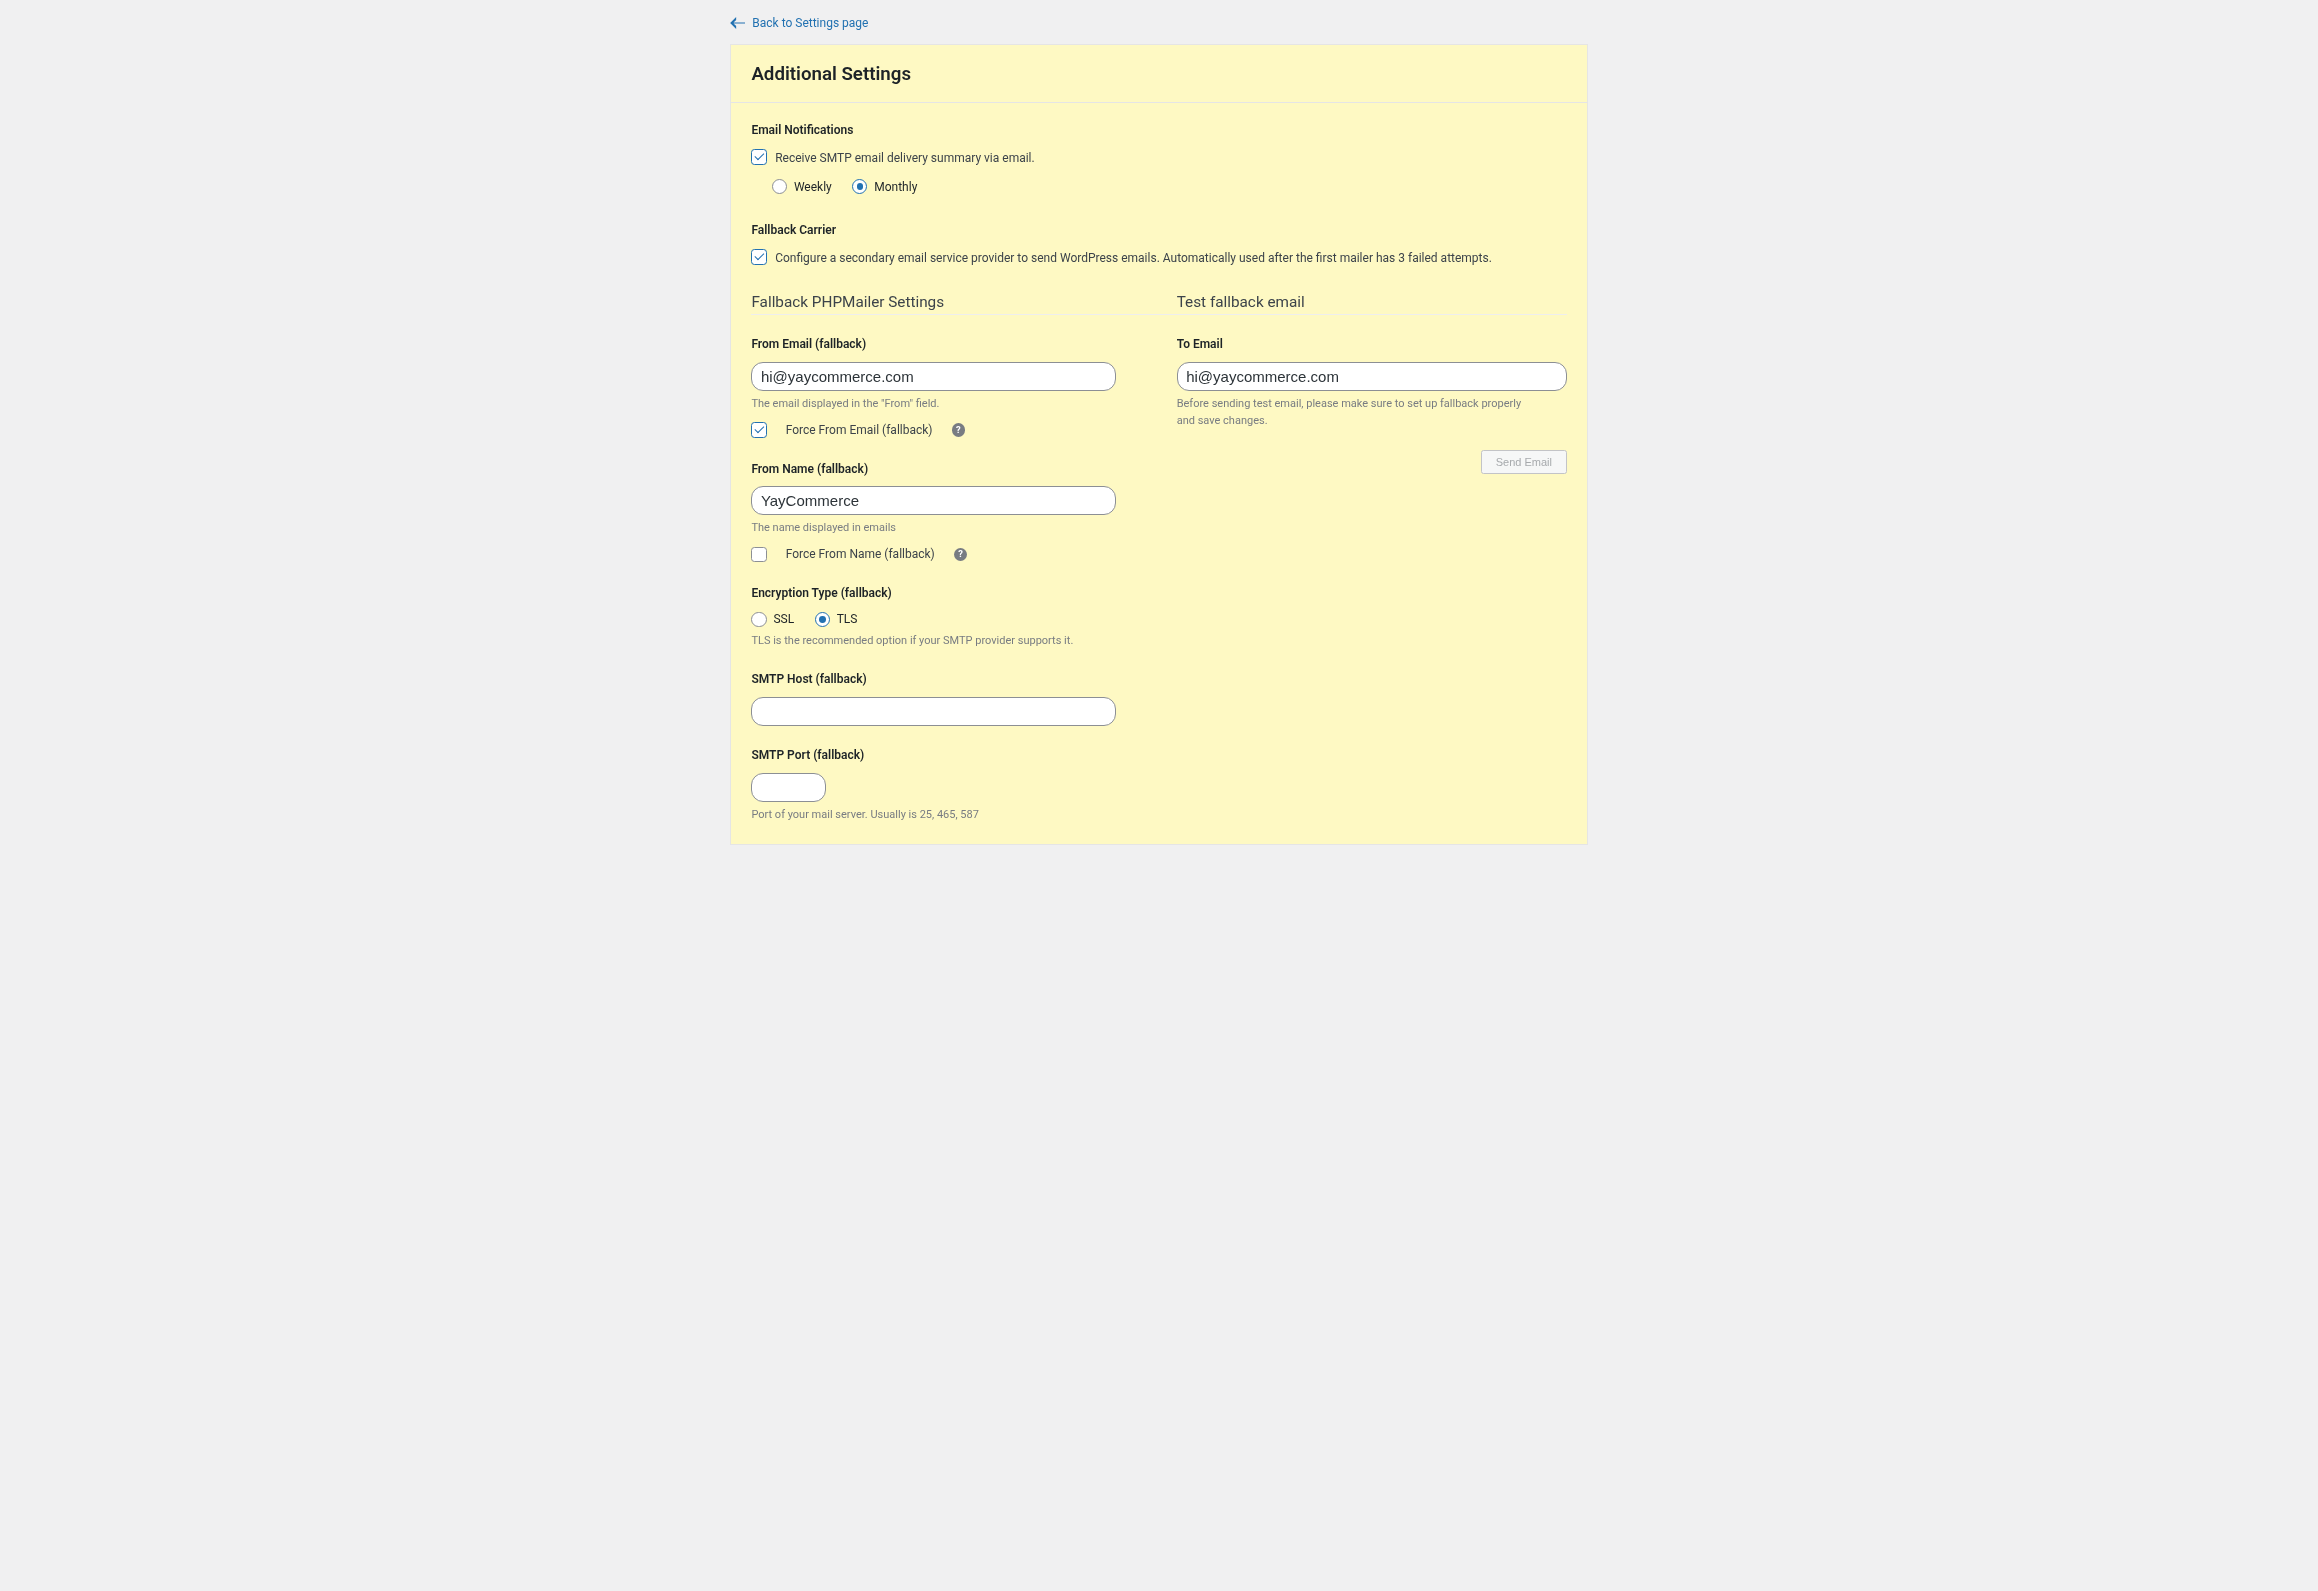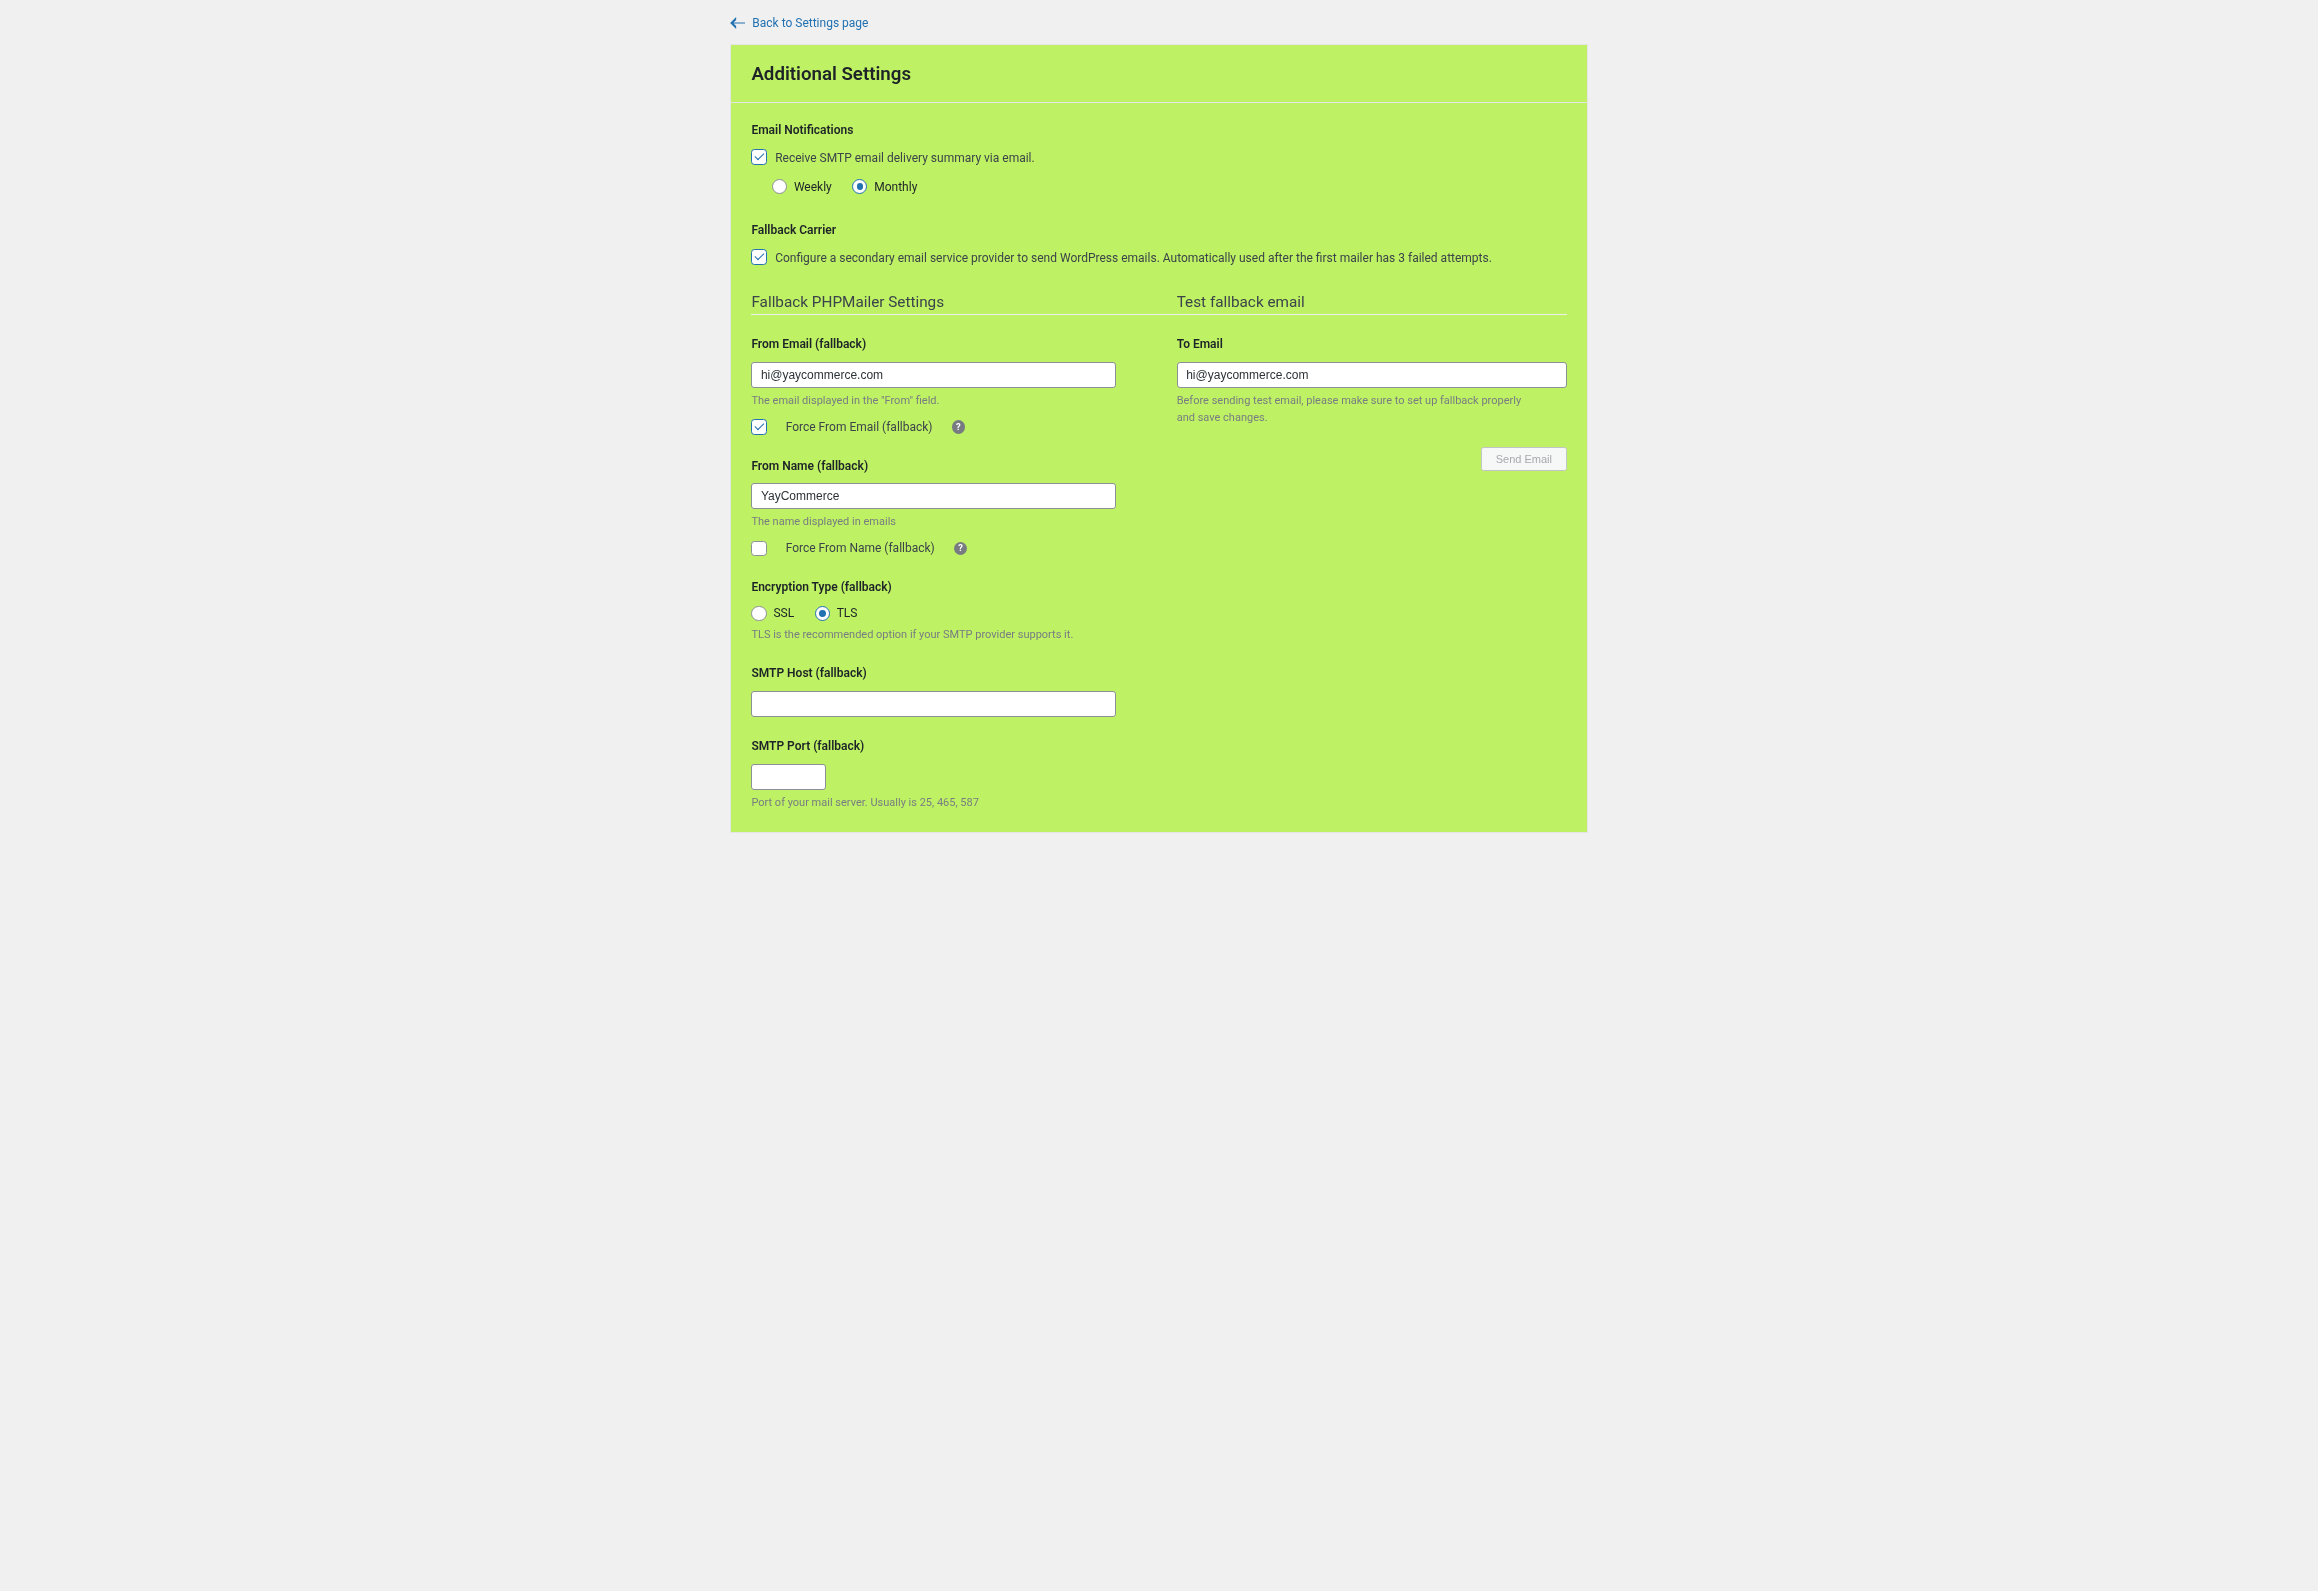--- a/index.html
+++ b/index.html
@@ -23,21 +23,21 @@
       display: inline-flex;
       align-items: center;
       color: #2271b1;
       text-decoration: none;
       font-size: 12px;
       margin: 3.4px 0 12px 0;
       gap: 7px;
     }
     .back-link svg { width: 15.3px; height: 12px; fill: #2271b1; }
     .panel {
-      background: #bef264;
+      background: #fef9c3;
       border: 0.8px solid #e5e5e5;
     }
     .panel-header {
       padding: 15.3px 20.4px 13.6px;
       border-bottom: 0.8px solid #e5e5e5;
     }
     .panel-header h1 {
       font-size: 18.7px;
       font-weight: 600;
       color: #1d2327;
@@ -145,23 +145,23 @@
       display: block;
       font-weight: 600;
       font-size: 12px;
       margin-bottom: 8.5px;
       color: #1d2327;
     }
     .text-input {
       width: 100%;
       max-width: 365px;
       padding: 5.1px 8.5px;
-      font-size: 12px;
+      font-size: 15px;
       border: 0.8px solid #8c8f94;
-      border-radius: 3px;
+      border-radius: 12px;
       background: #fff;
       color: #2c3338;
     }
     .text-input-small {
       width: 75px;
     }
     .help-text {
       color: #787c82;
       font-size: 11px;
       margin-top: 5.1px;

